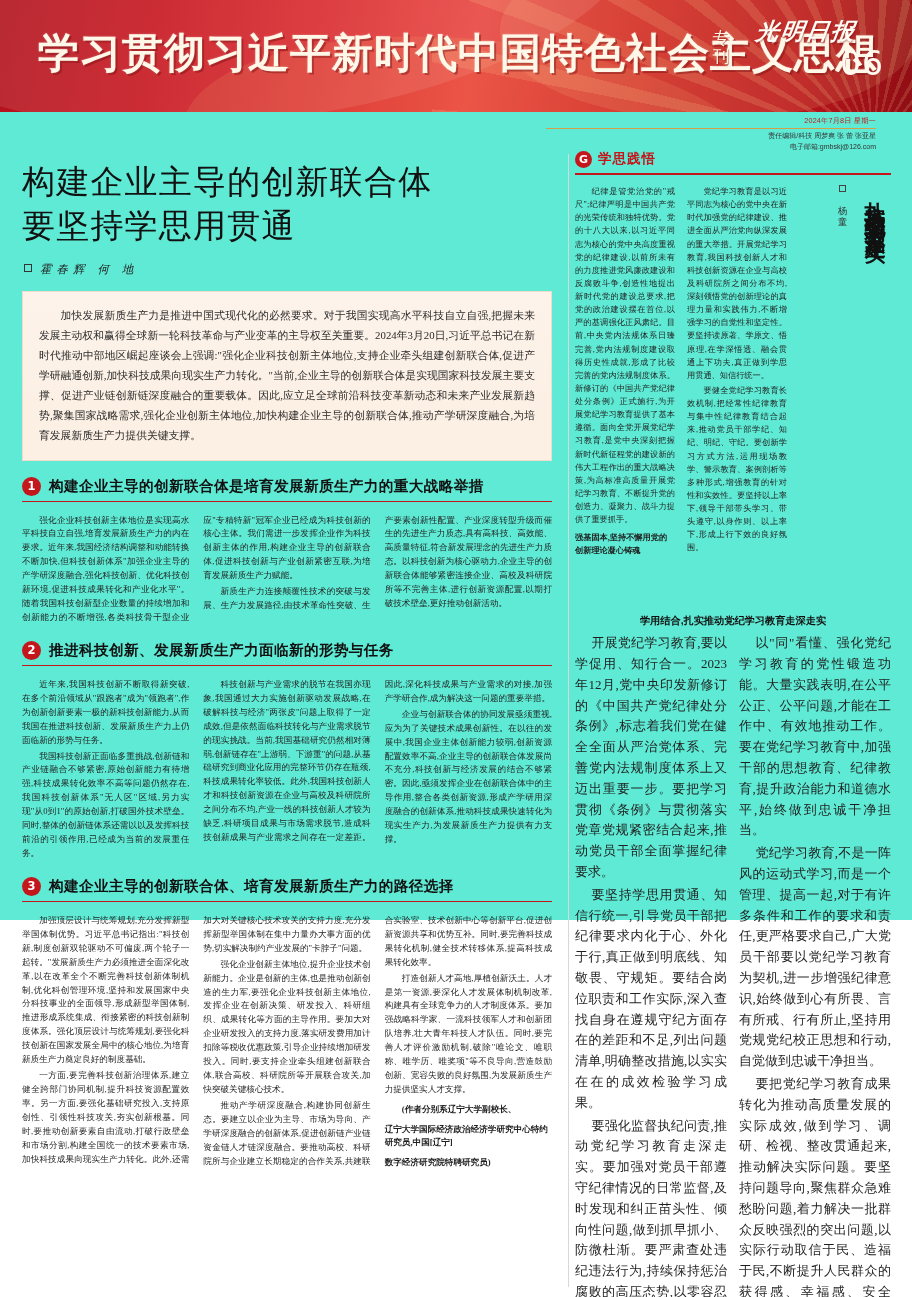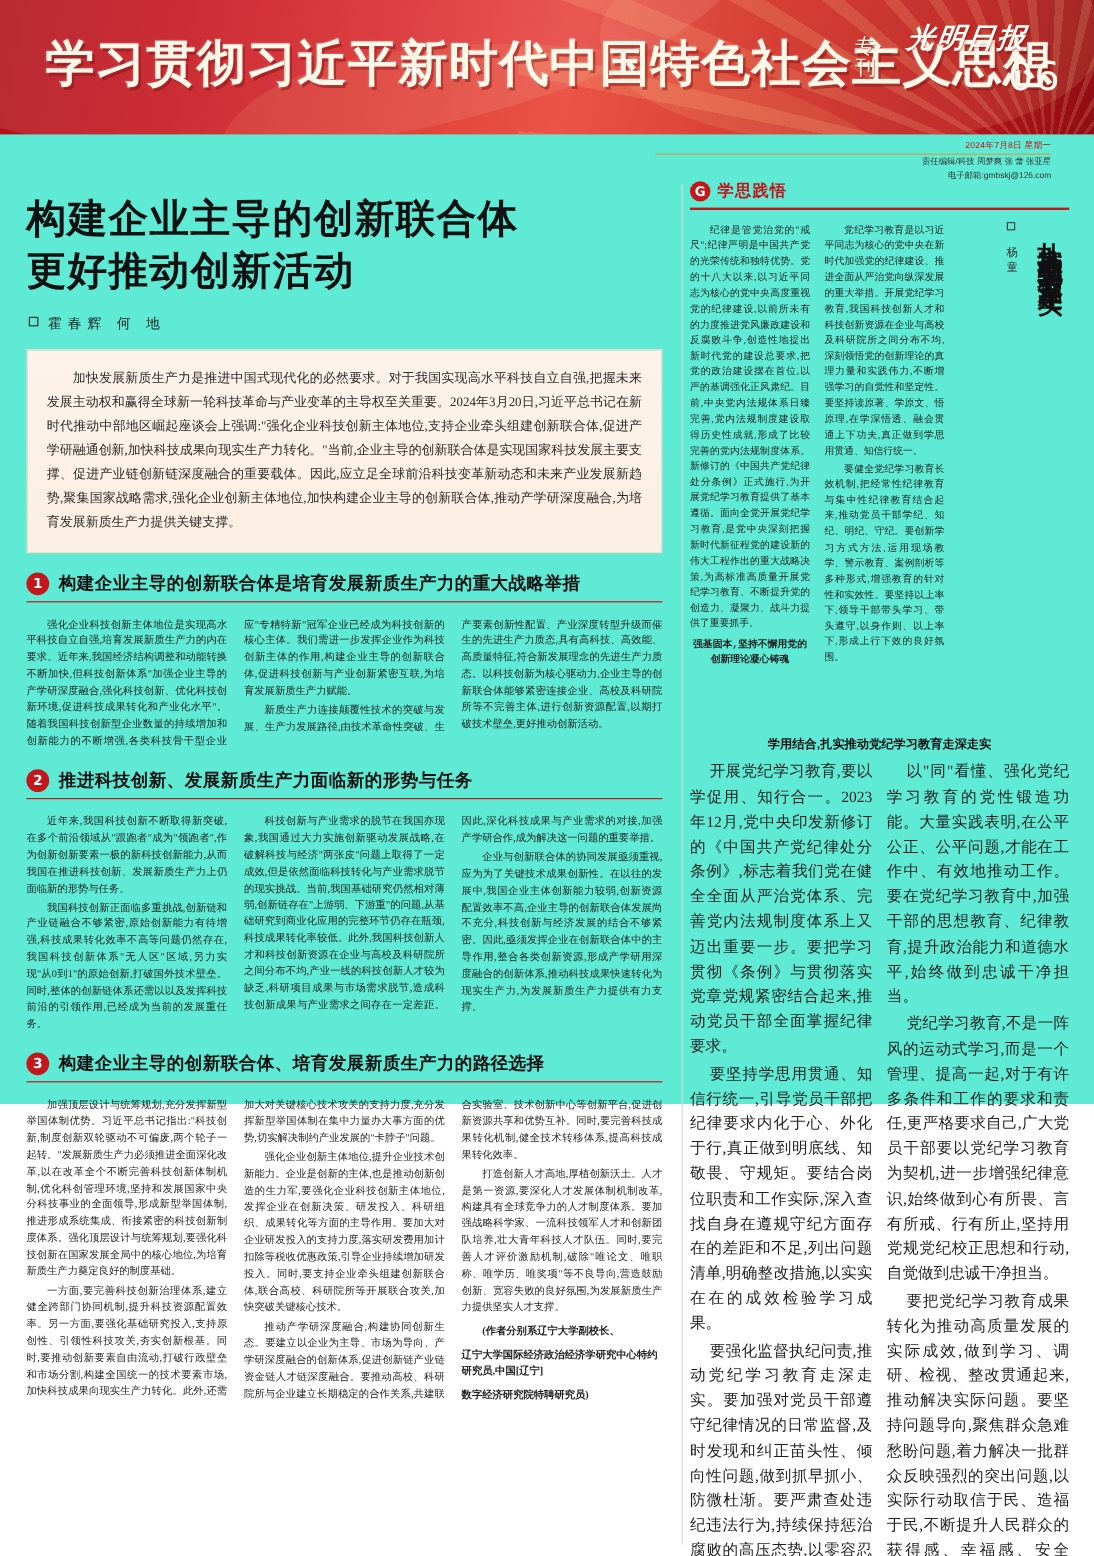--- a/index.html
+++ b/index.html
@@ -105,32 +105,33 @@
     padding: 0 18px 10px 18px;
     display: flex;
   }
   .left-col { width: 548px; padding-right: 10px; position: relative; }
   .vrule { width: 1px; background: #d8d8d8; margin: 4px 6px 0 2px; }
   .right-col { width: 316px; position: relative; }
 
   
   .headline {
     font-family: "DejaVu Serif", "Liberation Serif", serif;
-    font-weight: 700;
+    font-weight: 400;
     font-size: 33px;
     line-height: 1.33;
     color: #111;
     letter-spacing: 1.2px;
     margin: 10px 0 0 4px;
   }
   .byline {
     margin: 14px 0 0 6px;
     font-size: 11.5px;
     color: #222;
     letter-spacing: 5px;
+    font-style: italic;
   }
   .byline .box {
     display: inline-block; width: 8px; height: 8px;
     border: 1px solid #333; margin-right: 8px; vertical-align: 1px;
   }
 
   
   .lead {
     margin: 14px 4px 0 4px;
     background: linear-gradient(180deg, #fdf3ea 0%, #fcefe3 100%);
@@ -269,21 +270,21 @@
     <div class="meta-line">责任编辑/科技 周梦爽 张 蕾 张亚星</div>
     <div class="meta-line">电子邮箱:gmbskj@126.com</div>
   </div>
 
   <div class="body-wrap">
 
     <div class="left-col">
 
       <div class="headline">
         <div>构建企业主导的创新联合体</div>
-        <div>更好推动创新活动</div>
+        <div>要坚持学思用贯通</div>
       </div>
 
       <div class="byline">
         <span class="box"></span><span>霍春辉  何  地</span>
       </div>
 
       <div class="lead">加快发展新质生产力是推进中国式现代化的必然要求。对于我国实现高水平科技自立自强,把握未来发展主动权和赢得全球新一轮科技革命与产业变革的主导权至关重要。2024年3月20日,习近平总书记在新时代推动中部地区崛起座谈会上强调:"强化企业科技创新主体地位,支持企业牵头组建创新联合体,促进产学研融通创新,加快科技成果向现实生产力转化。"当前,企业主导的创新联合体是实现国家科技发展主要支撑、促进产业链创新链深度融合的重要载体。因此,应立足全球前沿科技变革新动态和未来产业发展新趋势,聚集国家战略需求,强化企业创新主体地位,加快构建企业主导的创新联合体,推动产学研深度融合,为培育发展新质生产力提供关键支撑。</div>
 
       <div class="sec-head">
         <div class="sec-num">1</div>
@@ -326,21 +327,21 @@
     <div class="right-col">
 
       <div class="rc-brand">
         <div class="rc-brand-g">G</div>
         <div class="rc-brand-t">学思践悟</div>
       </div>
 
       <div class="rc-top">
         <div class="rc-top-text">
           <p>纪律是管党治党的"戒尺";纪律严明是中国共产党的光荣传统和独特优势。党的十八大以来,以习近平同志为核心的党中央高度重视党的纪律建设,以前所未有的力度推进党风廉政建设和反腐败斗争,创造性地提出新时代党的建设总要求,把党的政治建设摆在首位,以严的基调强化正风肃纪。目前,中央党内法规体系日臻完善,党内法规制度建设取得历史性成就,形成了比较完善的党内法规制度体系。新修订的《中国共产党纪律处分条例》正式施行,为开展党纪学习教育提供了基本遵循。面向全党开展党纪学习教育,是党中央深刻把握新时代新征程党的建设新的伟大工程作出的重大战略决策,为高标准高质量开展党纪学习教育、不断提升党的创造力、凝聚力、战斗力提供了重要抓手。</p>
-          <p class="no-indent" style="font-weight:700;text-align:center;text-indent:0;margin:5px 0 3px;font-family:Liberation Mono, monospace;">强基固本,坚持不懈用党的创新理论凝心铸魂</p>
+          <p class="no-indent" style="font-weight:700;text-align:left;text-indent:0;margin:5px 0 3px;">强基固本,坚持不懈用党的创新理论凝心铸魂</p>
           <p>党纪学习教育是以习近平同志为核心的党中央在新时代加强党的纪律建设、推进全面从严治党向纵深发展的重大举措。开展党纪学习教育,我国科技创新人才和科技创新资源在企业与高校及科研院所之间分布不均,深刻领悟党的创新理论的真理力量和实践伟力,不断增强学习的自觉性和坚定性。要坚持读原著、学原文、悟原理,在学深悟透、融会贯通上下功夫,真正做到学思用贯通、知信行统一。</p>
           <p>要健全党纪学习教育长效机制,把经常性纪律教育与集中性纪律教育结合起来,推动党员干部学纪、知纪、明纪、守纪。要创新学习方式方法,运用现场教学、警示教育、案例剖析等多种形式,增强教育的针对性和实效性。要坚持以上率下,领导干部带头学习、带头遵守,以身作则、以上率下,形成上行下效的良好氛围。</p>
         </div>
         <div class="rc-vtitle">
           <div class="vtitle-main">扎实推动党纪学习教育走深走实</div>
           <div class="vtitle-by">
             <span class="box"></span><span>杨  童</span>
           </div>
         </div>
       </div>

